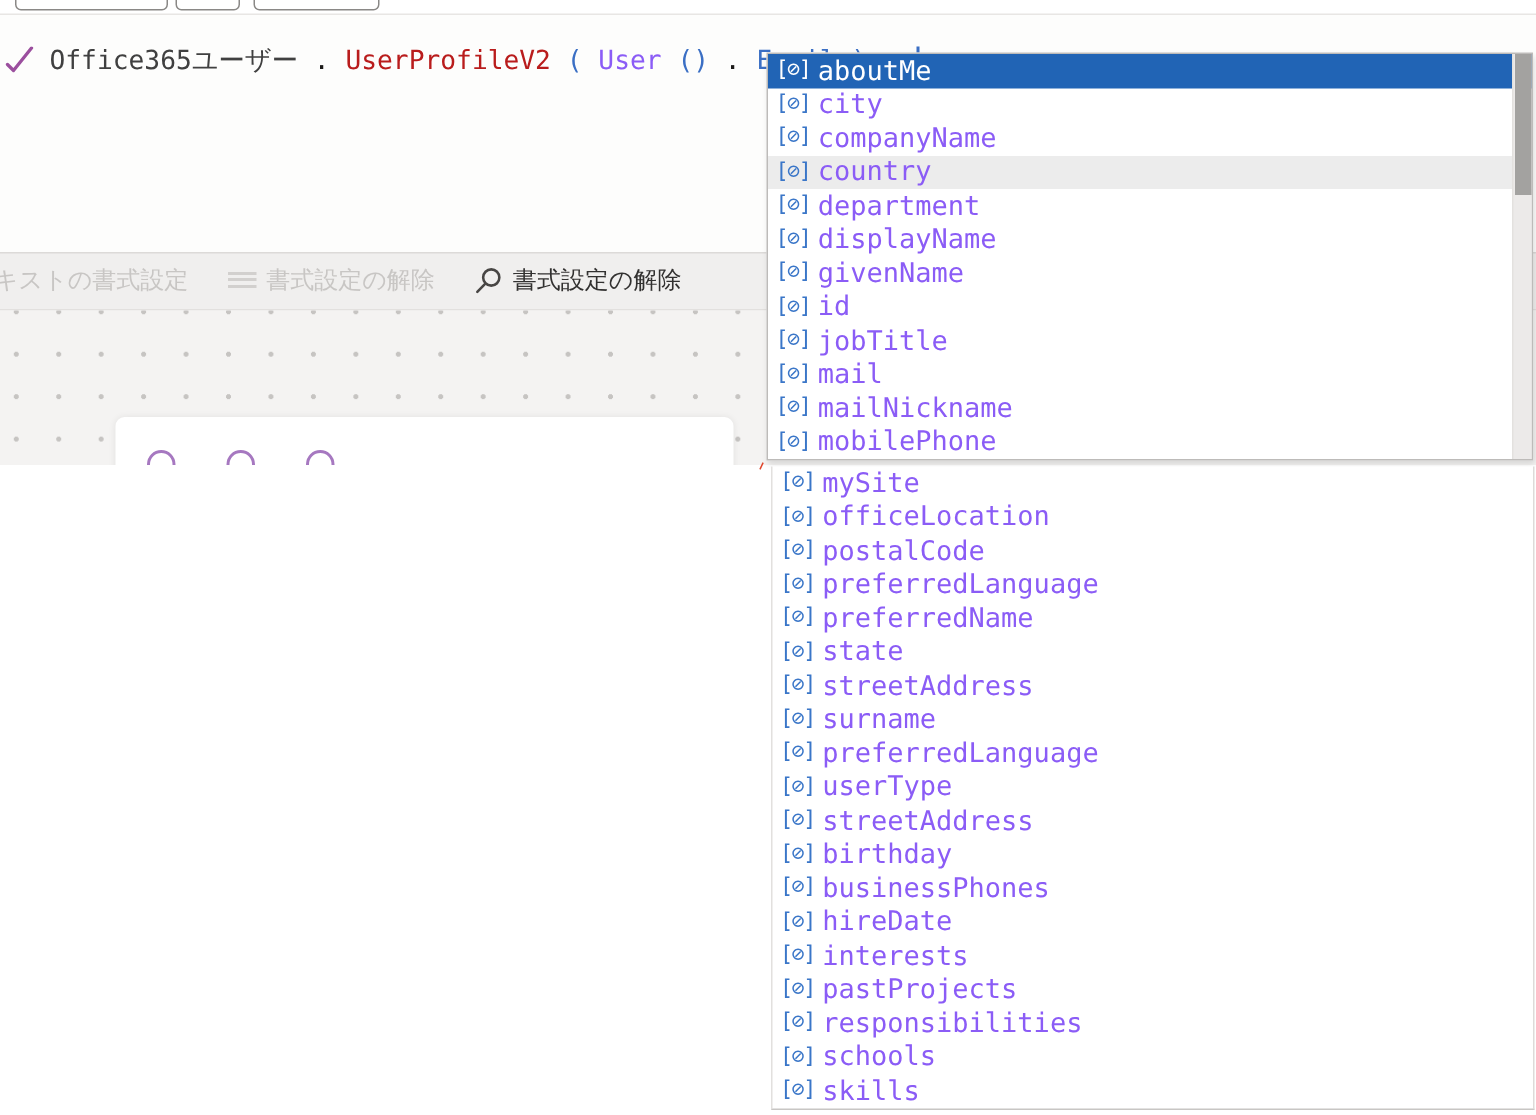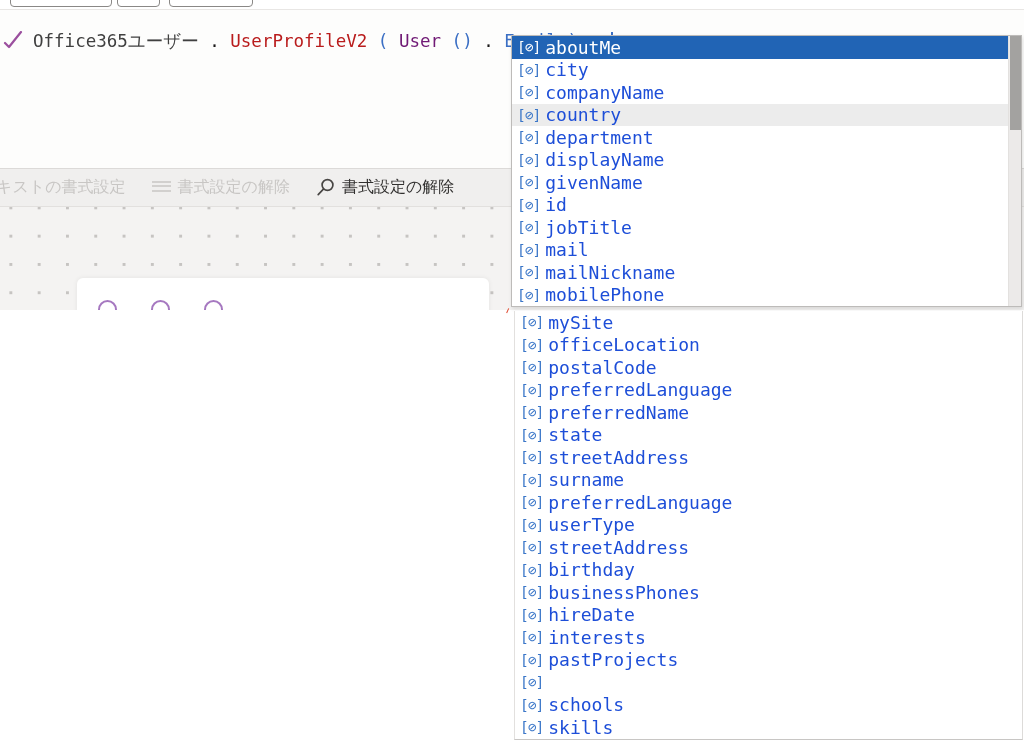--- a/index.html
+++ b/index.html
@@ -58,21 +58,21 @@
   .ac-panel { position:absolute; background:#ffffff; z-index:10;
     font-family:"DejaVu Sans Mono","Liberation Mono",monospace; font-size:18px; }
   #ac-upper { left:511px; top:35px; width:511px; height:272px;
     border:1px solid #bdbbb9; box-shadow:1px 2px 4px rgba(0,0,0,0.12); }
   #ac-lower { left:514px; top:311px; width:509px; height:429px;
     border-left:1px solid #e2e0de; border-right:1px solid #dddbd9; border-bottom:1px solid #c8c6c4; }
   .ac-row { display:flex; align-items:center; height:22.5px; padding-left:5px;
     white-space:nowrap; cursor:default; }
   .ac-icon { flex:0 0 auto; color:#3a76c8; font-size:14.5px; margin-right:5px;
     letter-spacing:-1px; transform:translateY(-0.5px); }
-  .ac-label { color:#1d4ed8; }
+  .ac-label { color:#8b5cf6; }
   .ac-row.selected { background:#2164b5; }
   .ac-row.selected .ac-label, .ac-row.selected .ac-icon { color:#ffffff; }
   .ac-row.hovered { background:#ececec; }
 
   
   #ac-scrollbar { position:absolute; top:0; right:0; width:13px; height:270px;
     background:#eceae9; border-left:1px solid #e3e1df; }
   #ac-thumb { position:absolute; top:0; left:1px; width:11px; height:94px;
     background:rgba(104,102,100,0.55); }
 
@@ -99,21 +99,21 @@
     <div id="formula-line">
       
         <span style="color: #404040;">Office365ユーザー</span>
       
         <span style="color: rgb(27, 26, 25);">.</span>
       
         <span style="color: #b91c1c;">UserProfileV2</span>
       
         <span style="color: rgb(59, 111, 196);">(</span>
       
-        <span style="color: #701a75;">User</span>
+        <span style="color: #8b5cf6;">User</span>
       
         <span style="color: rgb(59, 111, 196);">()</span>
       
         <span style="color: rgb(27, 26, 25);">.</span>
       
         <span style="color: rgb(59, 111, 196);">Email</span>
       
         <span style="color: rgb(59, 111, 196);">)</span>
       
         <span class="squiggle" style="color: rgb(27, 26, 25);">.</span>
@@ -292,20 +292,21 @@
         <span class="ac-label">interests</span>
       </div>
 
       <div class="ac-row">
         <span class="ac-icon">[⊘]</span>
         <span class="ac-label">pastProjects</span>
       </div>
 
       <div class="ac-row">
         <span class="ac-icon">[⊘]</span>
+        <span class="ac-label">responsibilities</span>
       </div>
 
       <div class="ac-row">
         <span class="ac-icon">[⊘]</span>
         <span class="ac-label">schools</span>
       </div>
 
       <div class="ac-row">
         <span class="ac-icon">[⊘]</span>
         <span class="ac-label">skills</span>

